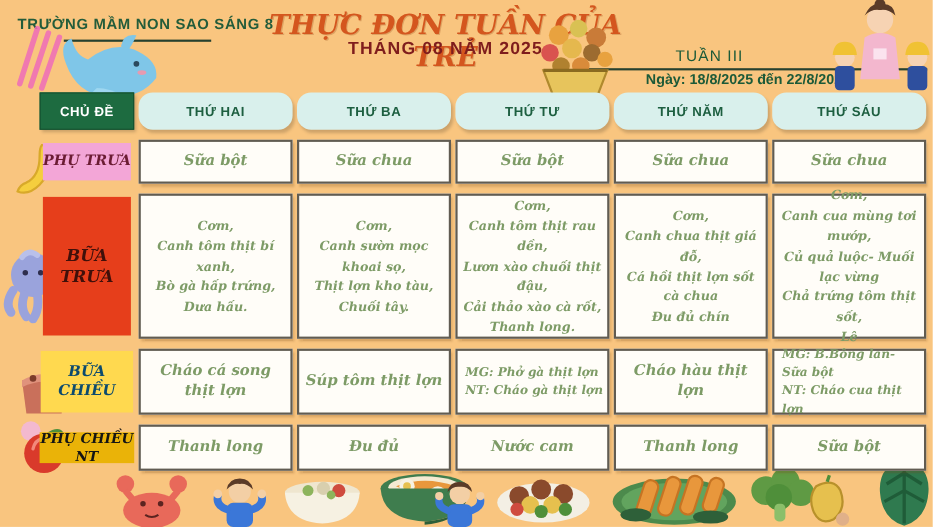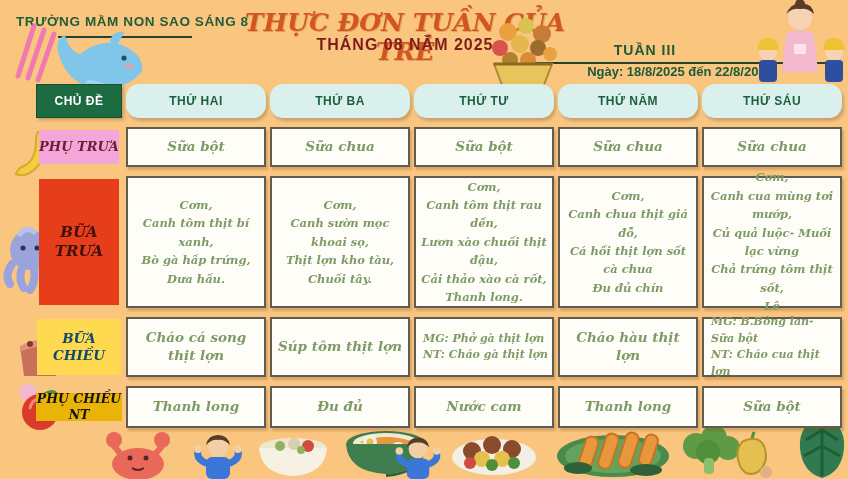--- a/index.html
+++ b/index.html
@@ -8,21 +8,21 @@
   
   .school{position:absolute;left:16px;top:14px;font-size:13.5px;font-weight:bold;
           color:#235c3a;letter-spacing:.6px;}
   .school-line{position:absolute;left:58px;top:36px;width:134px;height:0;border-top:2px solid #27412f;}
   .title{position:absolute;left:240px;top:8px;width:330px;text-align:center;
          font-family:"DejaVu Serif",serif;font-style:italic;font-weight:bold;font-size:25px;
          color:#d4561e;text-shadow:1px 1px 0 rgba(140,60,10,.25);}
   .month{position:absolute;left:270px;top:36px;width:270px;text-align:center;
          font-size:16px;font-weight:bold;color:#7f1d1d;letter-spacing:1px;}
   .week{position:absolute;left:560px;top:42px;width:170px;text-align:center;
-        font-size:14px;font-weight:bold;color:#1c5a38;letter-spacing:1px;}
+        font-size:14px;font-weight:normal;color:#1c5a38;letter-spacing:1px;}
   .week-line{position:absolute;left:535px;top:62px;width:308px;height:0;border-top:2px solid #27412f;}
   .daterange{position:absolute;left:530px;top:64px;width:300px;text-align:center;
              font-size:13px;font-weight:bold;color:#1c5a38;}
   
   .grid{position:absolute;left:36px;top:84px;width:806px;display:grid;
         grid-template-columns:86px repeat(5,140px);grid-template-rows:34px 40px 132px 60px 42px;
         column-gap:4px;row-gap:9px;}
   .corner{background:#1d6b40;color:#fff;font-size:12px;font-weight:bold;letter-spacing:.5px;
           display:flex;align-items:center;justify-content:center;border:1px solid #14502f;
           box-shadow:2px 2px 3px rgba(0,0,0,.2);}

